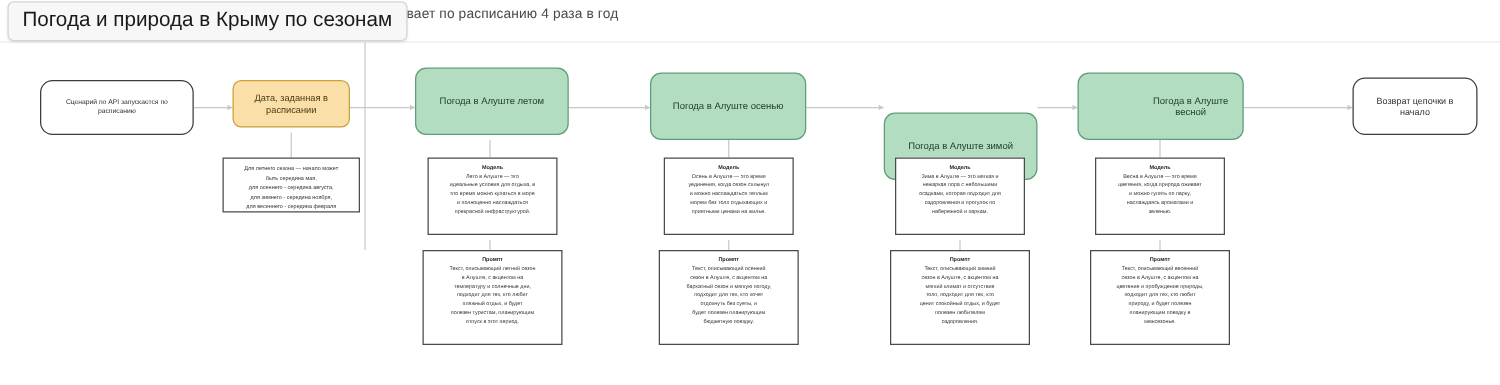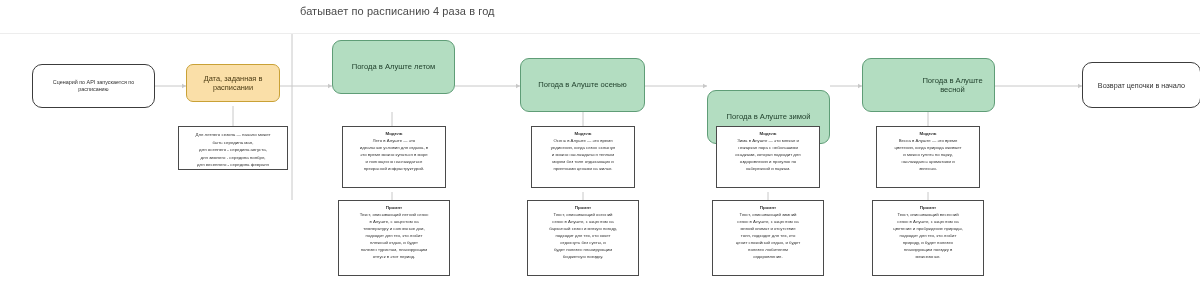--- a/index.html
+++ b/index.html
@@ -195,37 +195,37 @@
   </svg>
 
   <div class="node terminal start" style="left:32px; top:64px; width:123px; height:44px;">
     <span class="node-label">Сценарий по API запускается по расписанию</span>
   </div>
 
   <div class="node accent" style="left:186px; top:64px; width:94px; height:38px;">
     <span class="node-label">Дата, заданная в расписании</span>
   </div>
 
-  <div class="node season" style="left:332px; top:40px; width:123px; height:54px;">
+  <div class="node season" style="left:332px; top:54px; width:123px; height:54px;">
     <span class="node-label">Погода в Алуште летом</span>
   </div>
 
   <div class="node season" style="left:520px; top:58px; width:125px; height:54px;">
     <span class="node-label">Погода в Алуште осенью</span>
   </div>
 
   <div class="node season" style="left:707px; top:58px; width:123px; height:54px;margin-top:32px;">
     <span class="node-label">Погода в Алуште зимой</span>
   </div>
 
   <div class="node season" style="left:862px; top:58px; width:133px; height:54px;padding-left:48px;">
     <span class="node-label">Погода в Алуште весной</span>
   </div>
 
-  <div class="node terminal end" style="left:1082px; top:62px; width:119px; height:46px;">
+  <div class="node terminal end" style="left:1082px; top:62px; width:100px; height:46px;">
     <span class="node-label">Возврат цепочки в начало</span>
   </div>
 
   <div class="note plain" style="left:178px; top:126px; width:110px; height:44px;">
     <span class="note-body">Для летнего сезона — начало может
 быть середина мая,
 для осеннего - середина августа,
 для зимнего - середина ноября,
 для весеннего - середина февраля</span>
   </div>
@@ -303,14 +303,15 @@
     <span class="note-title">Промпт</span>
     <span class="note-body">Текст, описывающий весенний
 сезон в Алуште, с акцентом на
 цветение и пробуждение природы,
 подходит для тех, кто любит
 природу, и будет полезен
 планирующим поездку в
 межсезонье.</span>
   </div>
 
+  <div class="title-chip">Погода и природа в Крыму по сезонам</div>
 
 </div>
 
 </body></html>

